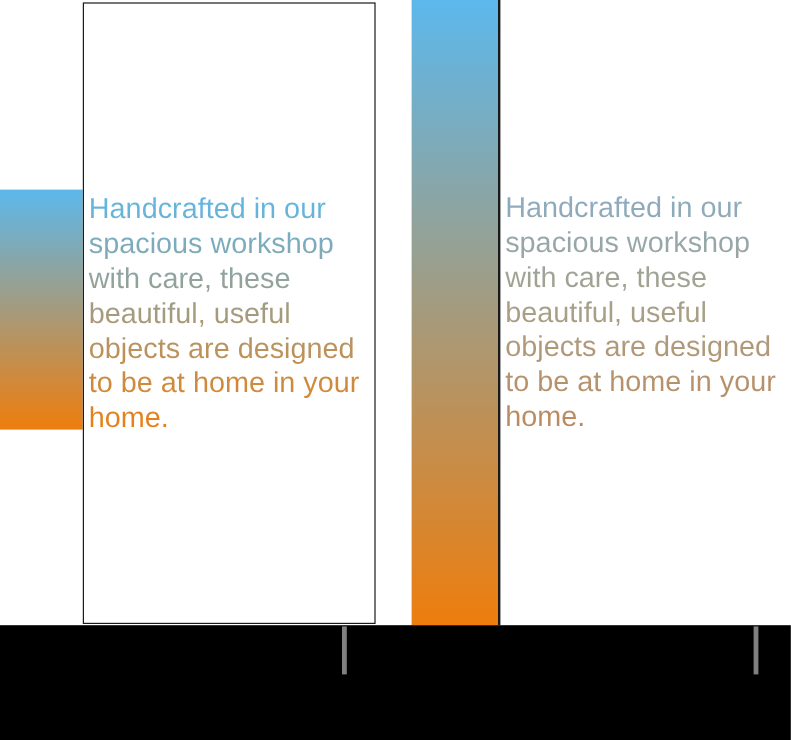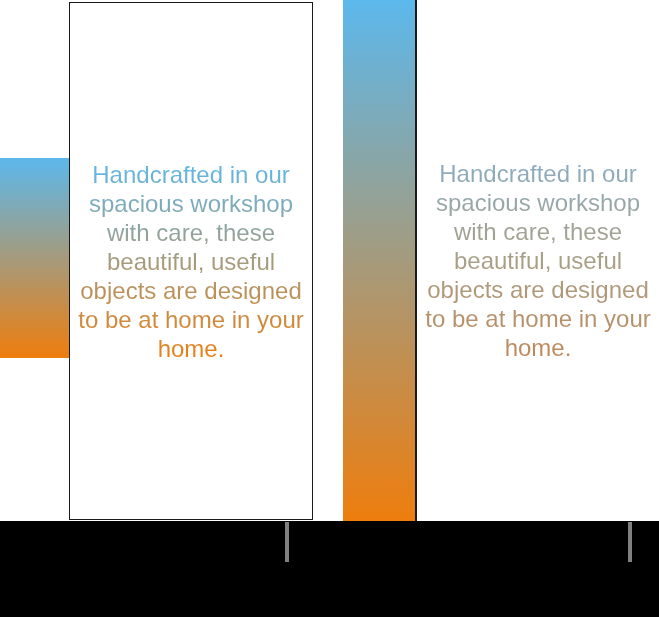--- a/index.html
+++ b/index.html
@@ -72,21 +72,20 @@
     box-sizing: border-box;
     display: flex;
     align-items: center;
     justify-content: center;
   }
 
   
   .gradient-text {
     font-size: 24px;
     line-height: 29px;
-    text-align: center;
     width: 100%;
     padding: 0 4px;
     box-sizing: border-box;
     white-space: pre-line;
     -webkit-background-clip: text;
     background-clip: text;
     -webkit-text-fill-color: transparent;
     color: transparent;
   }
 

